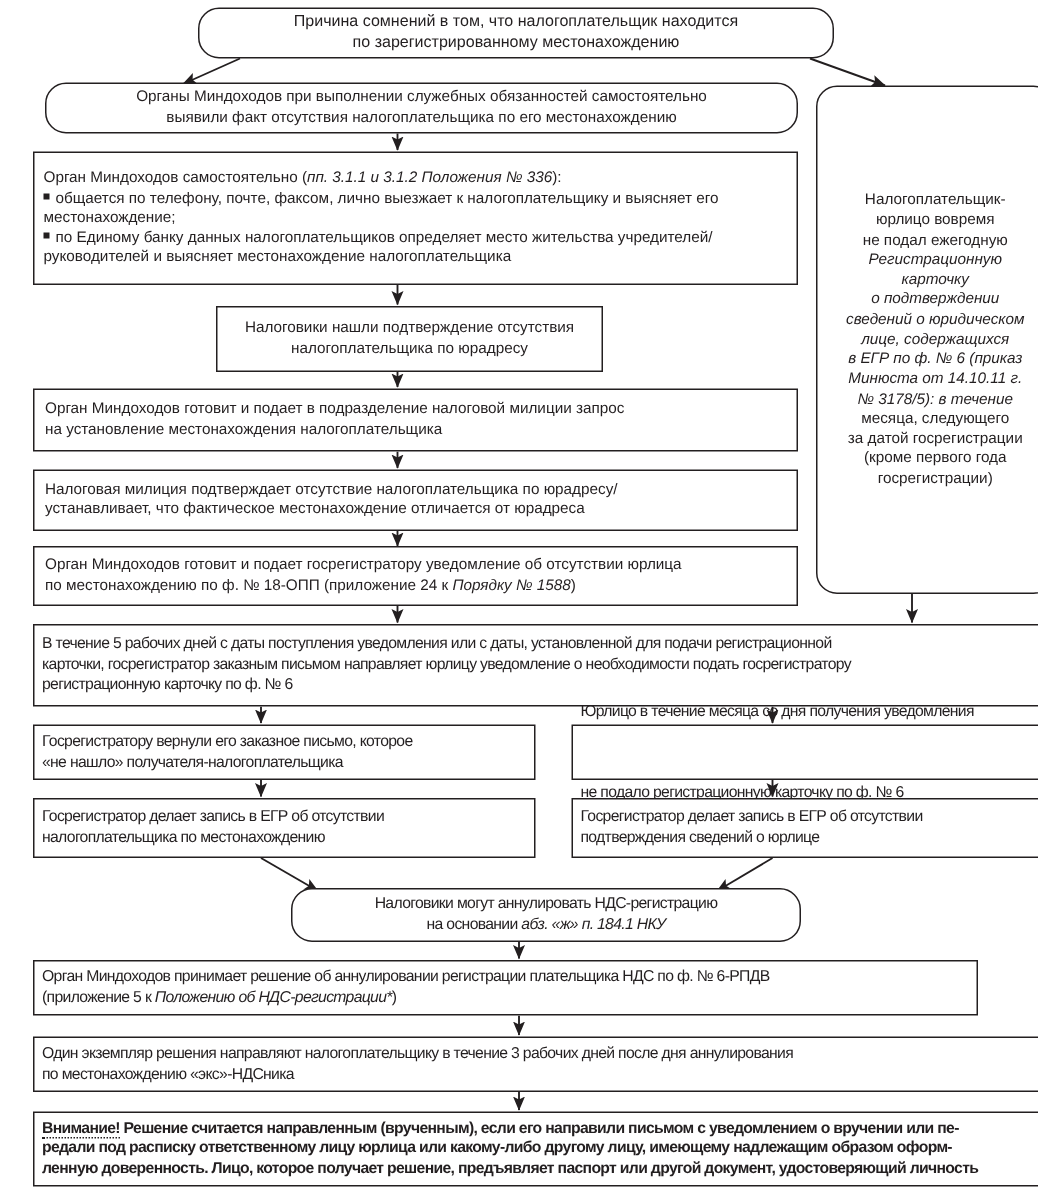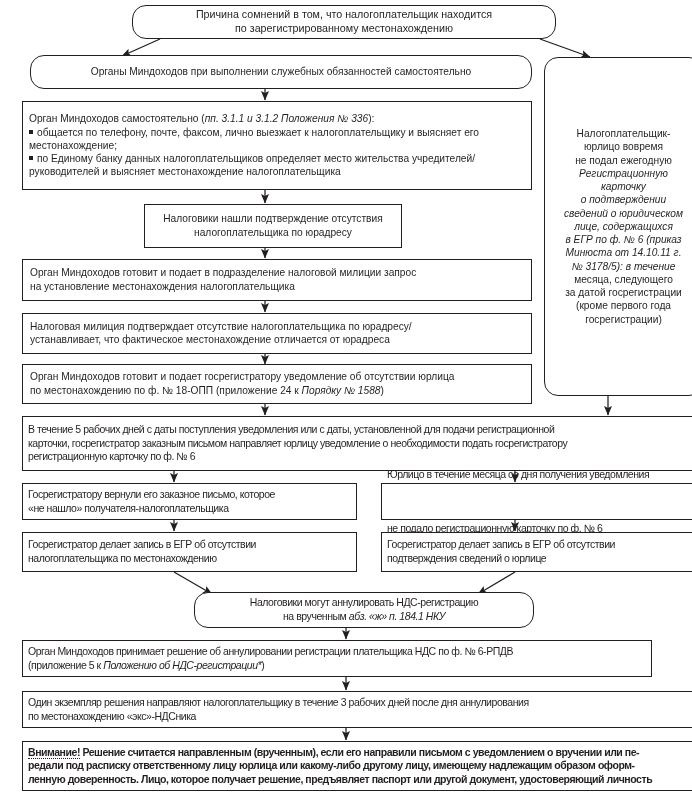--- a/index.html
+++ b/index.html
@@ -99,20 +99,21 @@
     </g>
   </svg>
 
   <div class="node rounded center fs-11" id="n-reason" style="left:116px;top:5px;width:424px;height:34px;">
     <p>Причина сомнений в том, что налогоплательщик находится</p>
     <p>по зарегистрированному местонахождению</p>
   </div>
 
   <div class="node rounded center fs-105" id="n-detect" style="left:14px;top:55px;width:502px;height:34px;">
     <p>Органы Миндоходов при выполнении служебных обязанностей самостоятельно</p>
+    <p>выявили факт отсутствия налогоплательщика по его местонахождению</p>
   </div>
 
   <div class="node rounded center fs-105" id="n-card" style="left:528px;top:57px;width:159px;height:339px;padding:6px 8px;">
     <p>Налогоплательщик-</p>
     <p>юрлицо вовремя</p>
     <p>не подал ежегодную</p>
     <p class="i">Регистрационную</p>
     <p class="i">карточку</p>
     <p class="i">о подтверждении</p>
     <p class="i">сведений о юридическом</p>
@@ -173,21 +174,21 @@
     <p>налогоплательщика по местонахождению</p>
   </div>
 
   <div class="node left vnarrow" id="n-egr2" style="left:365px;top:532px;width:322px;height:40px;padding:3px 5px;">
     <p>Госрегистратор делает запись в ЕГР об отсутствии</p>
     <p>подтверждения сведений о юрлице</p>
   </div>
 
   <div class="node rounded center vnarrow" id="n-cancel" style="left:178px;top:592px;width:340px;height:36px;">
     <p>Налоговики могут аннулировать НДС-регистрацию</p>
-    <p><span>на врученным </span><em>абз. «ж» п. 184.1 НКУ</em></p>
+    <p><span>на основании </span><em>абз. «ж» п. 184.1 НКУ</em></p>
   </div>
 
   <div class="node left vnarrow" id="n-dec" style="left:6px;top:640px;width:630px;height:37px;padding:3px 5px;">
     <p>Орган Миндоходов принимает решение об аннулировании регистрации плательщика НДС по ф. № 6-РПДВ</p>
     <p><span>(приложение 5 к </span><em>Положению об НДС-регистрации*</em><span>)</span></p>
   </div>
 
   <div class="node left vnarrow" id="n-copy" style="left:6px;top:691px;width:681px;height:37px;padding:13px 5px;">
     <p>Один экземпляр решения направляют налогоплательщику в течение 3 рабочих дней после дня аннулирования</p>
     <p>по местонахождению «экс»-НДСника</p>

